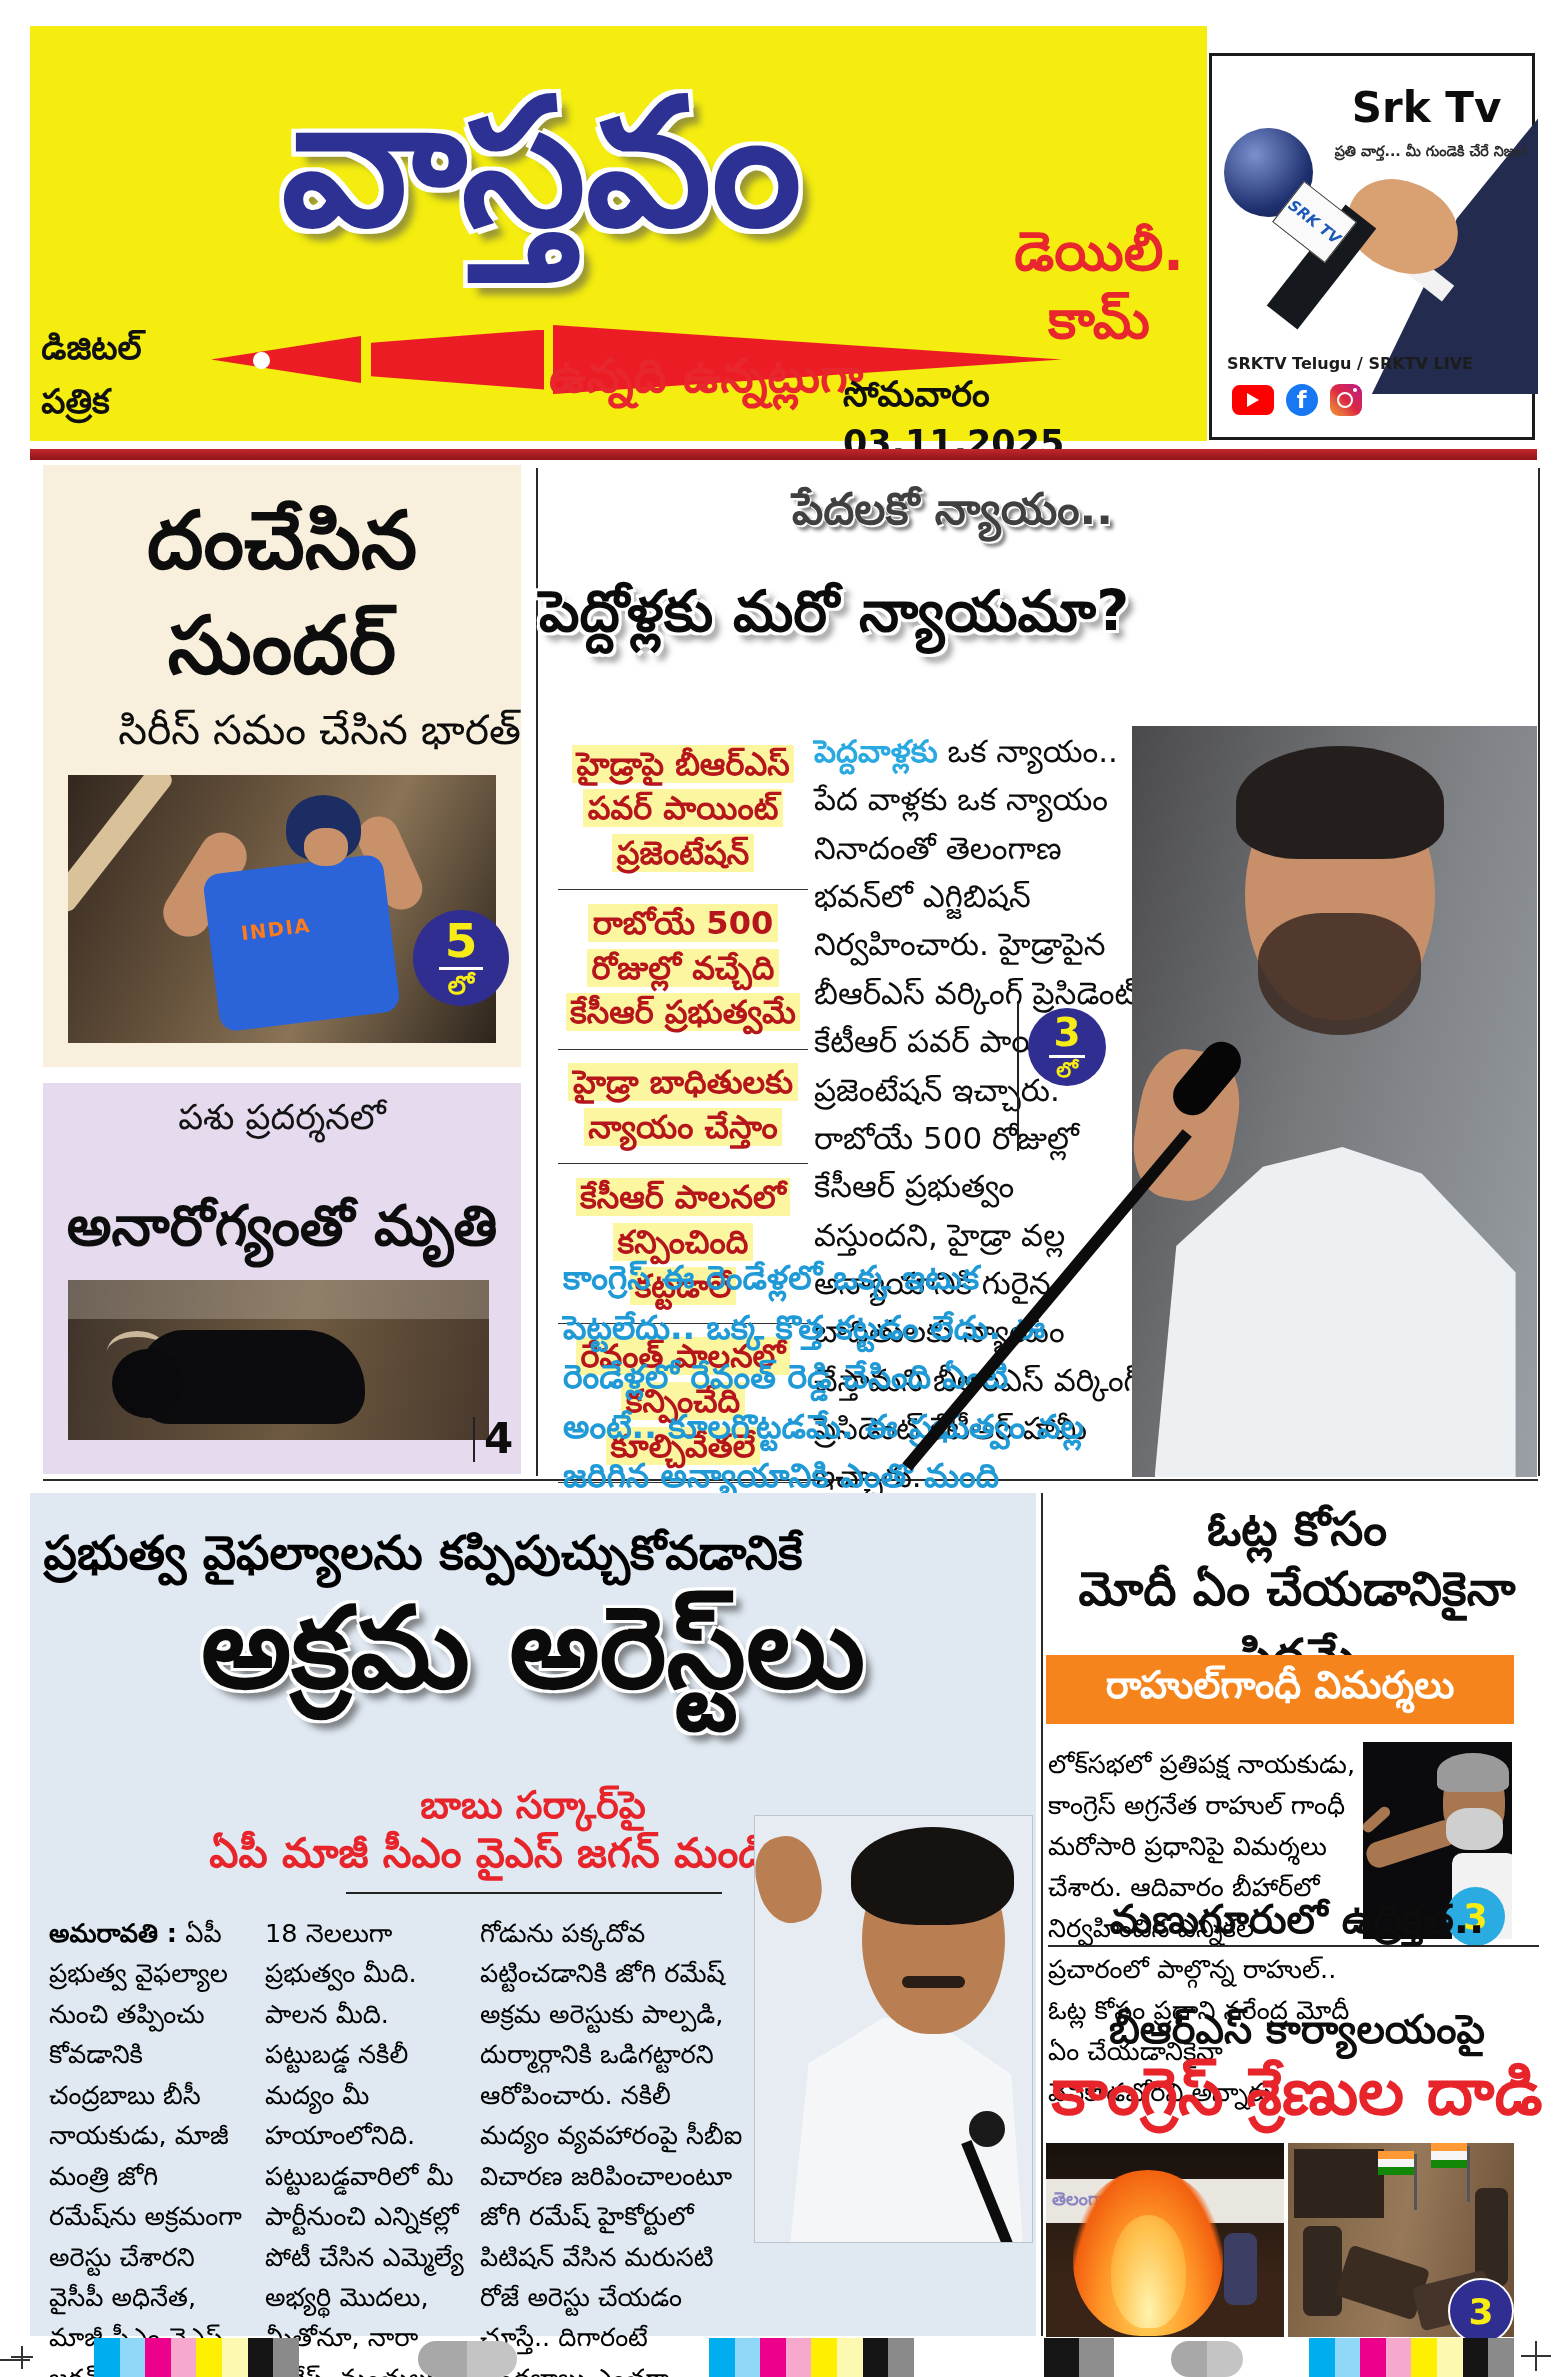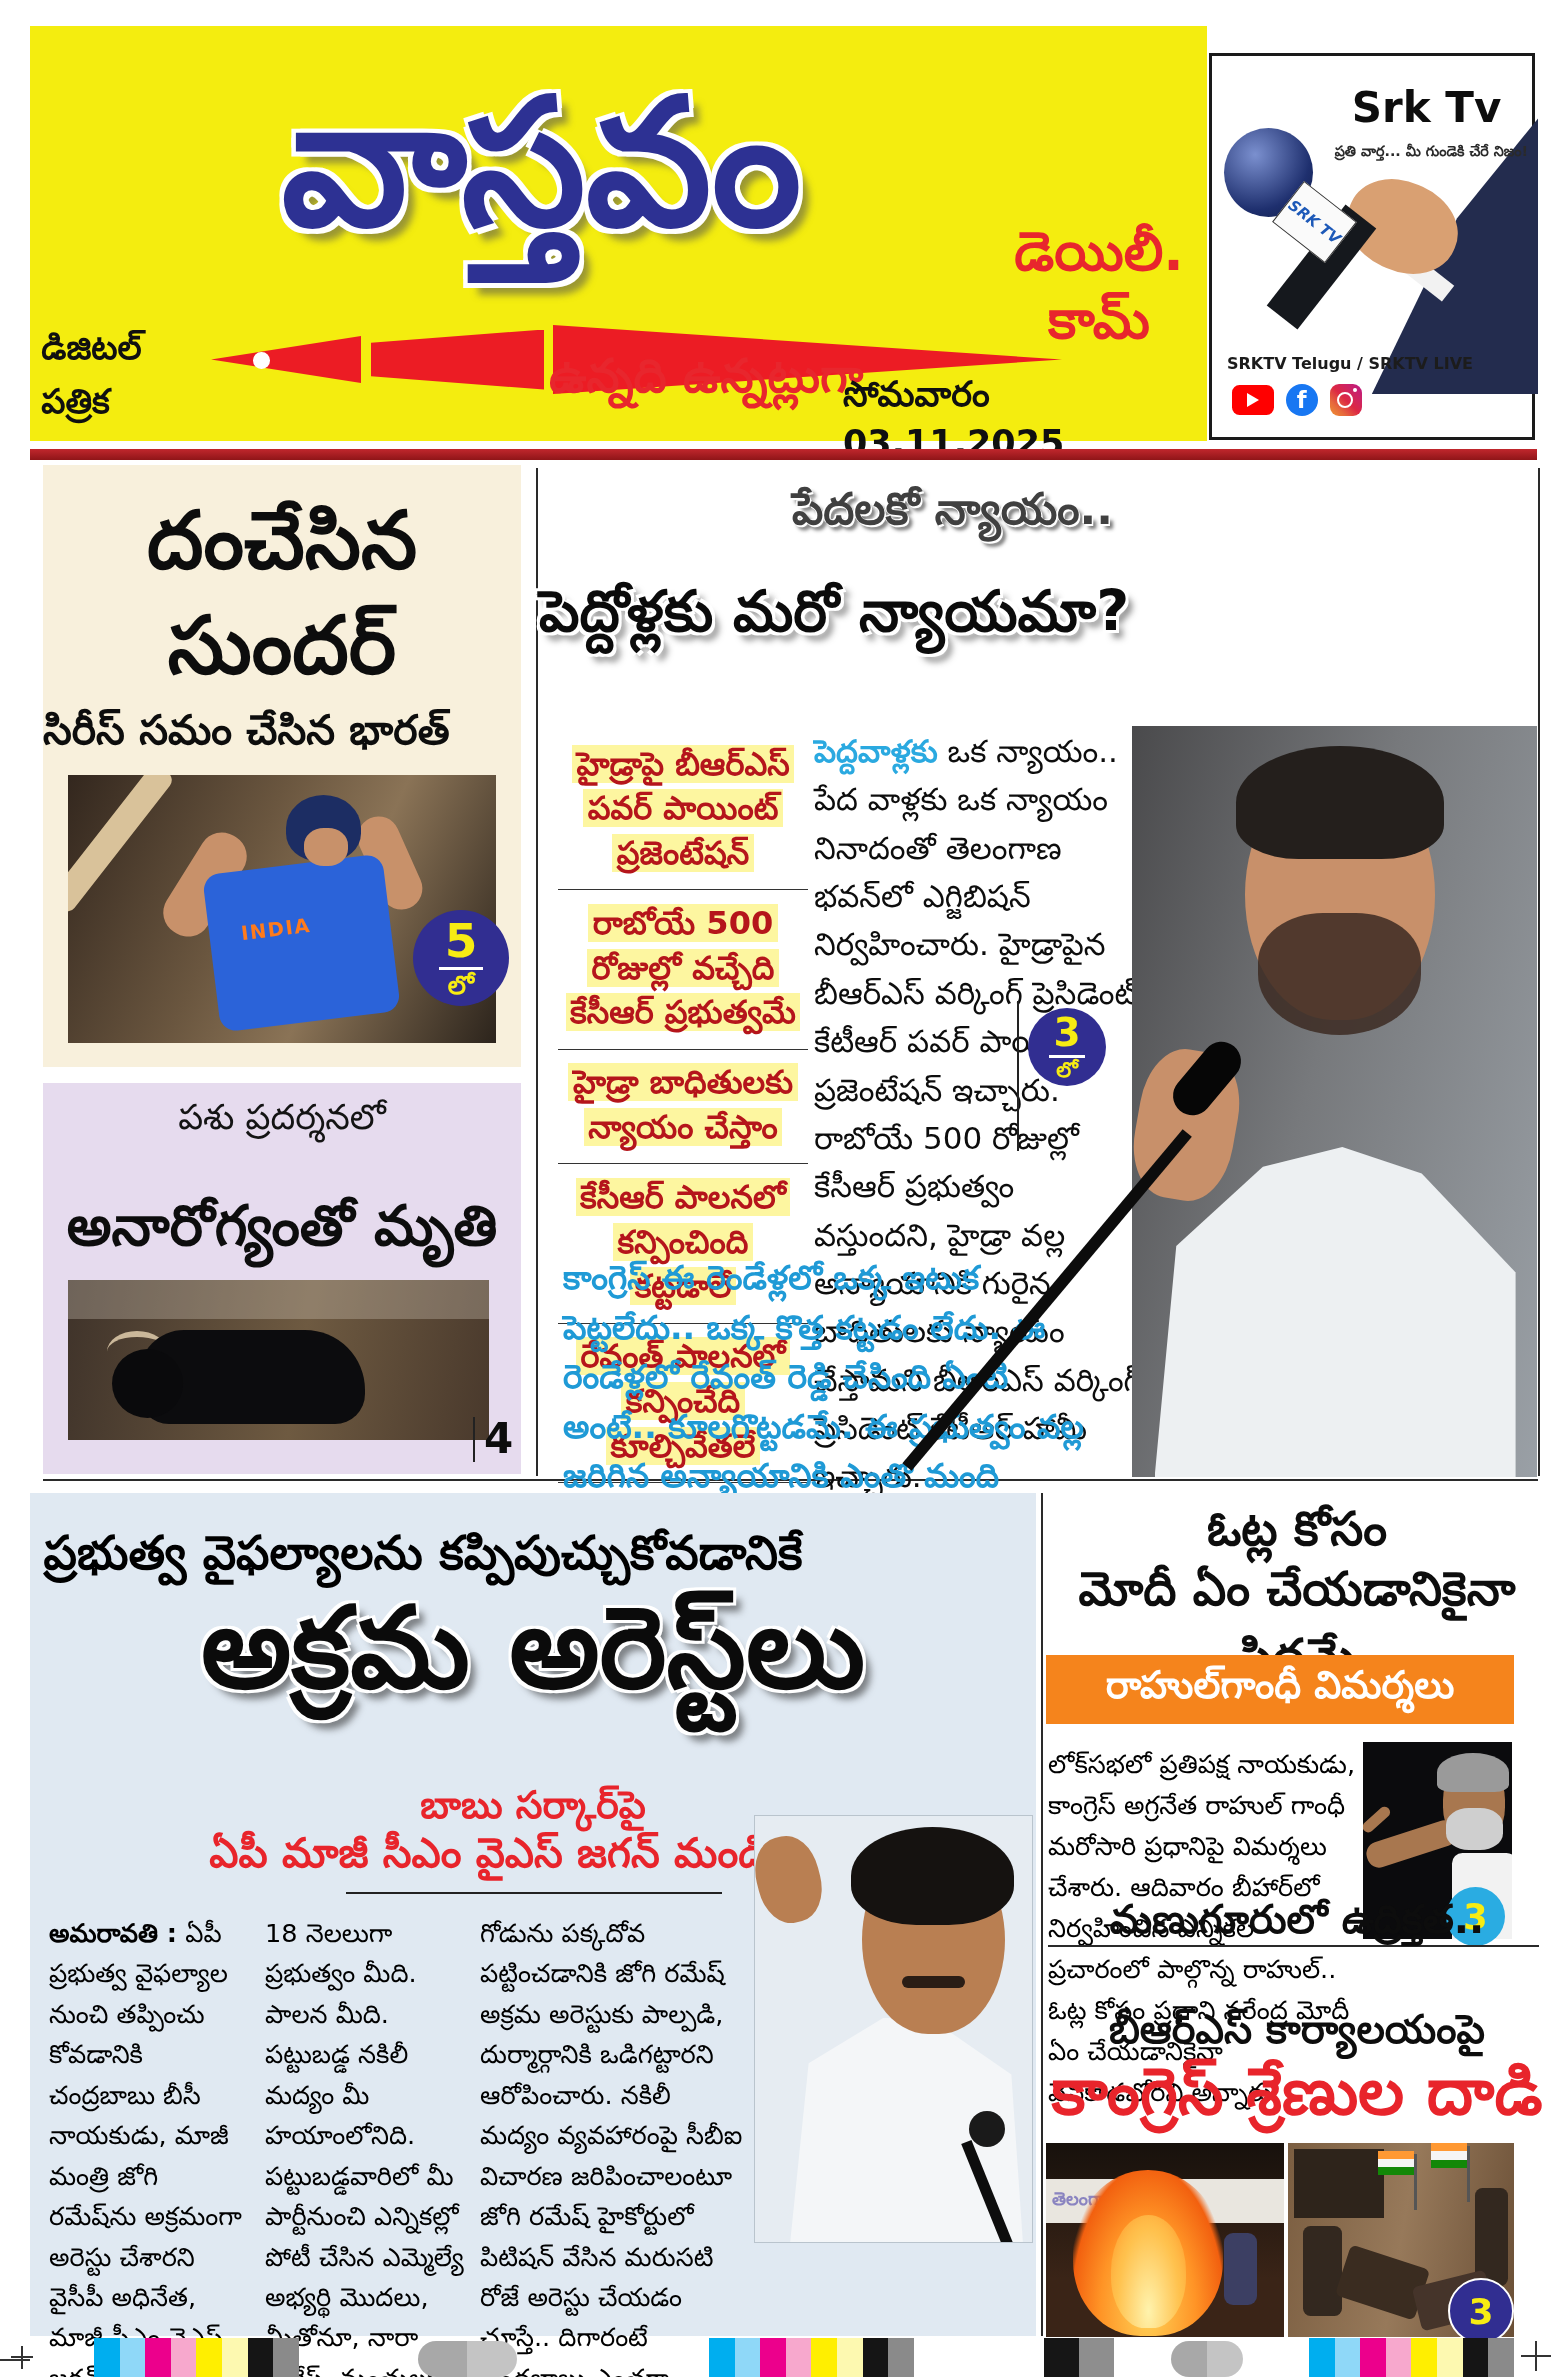--- a/index.html
+++ b/index.html
@@ -45,21 +45,21 @@
            background:linear-gradient(45deg,#f09433,#e6683c 25%,#dc2743 50%,#cc2366 75%,#bc1888);}
   .icon-ig div{position:absolute;left:7.5px;top:7.5px;width:12px;height:12px;border:2.3px solid #fff;border-radius:50%;}
   .icon-ig span{position:absolute;right:4.5px;top:3.8px;width:3.8px;height:3.8px;background:#fff;border-radius:50%;}
   
   #redbar{left:30px;top:449px;width:1507px;height:10.5px;background:linear-gradient(#c1272d,#8f1518);}
   .vrule{width:2.3px;background:#2a2a2a;}
   .hrule{height:2.3px;background:#2a2a2a;}
   
   #cricket{left:43px;top:465px;width:478px;height:602px;background:#f8f0dc;}
   .ck-t{left:0;width:478px;text-align:center;font-weight:800;color:#0d0d0d;font-size:80px;}
-  #ck-sub{left:0;top:241px;width:478px;text-align:left;font-weight:700;font-size:41px;color:#0d0d0d;}
+  #ck-sub{left:0;top:241px;width:478px;text-align:right;font-weight:400;font-size:41px;color:#0d0d0d;}
   #ck-photo{left:25px;top:310px;width:428px;height:268px;overflow:hidden;
             background:linear-gradient(115deg,#33271e,#6a563f 40%,#8a7356 62%,#2c241c);}
   .ck-bat{left:30px;top:-22.6px;width:27px;height:173px;background:#d9c29a;border-radius:9px;transform:rotate(38deg);}
   .ck-helmet{left:218px;top:19.6px;width:75px;height:66px;background:#1c2d63;border-radius:50% 50% 42% 42%;}
   .ck-face{left:236px;top:53px;width:44px;height:38px;background:#c8916a;border-radius:45%;}
   .ck-jersey{left:143px;top:89px;width:181px;height:158px;background:#2b63d9;border-radius:16.6px;transform:rotate(-7deg);}
   .ck-arm1{left:113px;top:53px;width:48px;height:113px;background:#c8916a;border-radius:22.6px;transform:rotate(32deg);}
   .ck-arm2{left:301px;top:39px;width:42px;height:98px;background:#c8916a;border-radius:22.6px;transform:rotate(-24deg);}
   .ck-india{left:173px;top:143px;font-size:19.6px;font-weight:800;color:#ff7b1c;transform:rotate(-7deg);letter-spacing:1.5px;}
   

